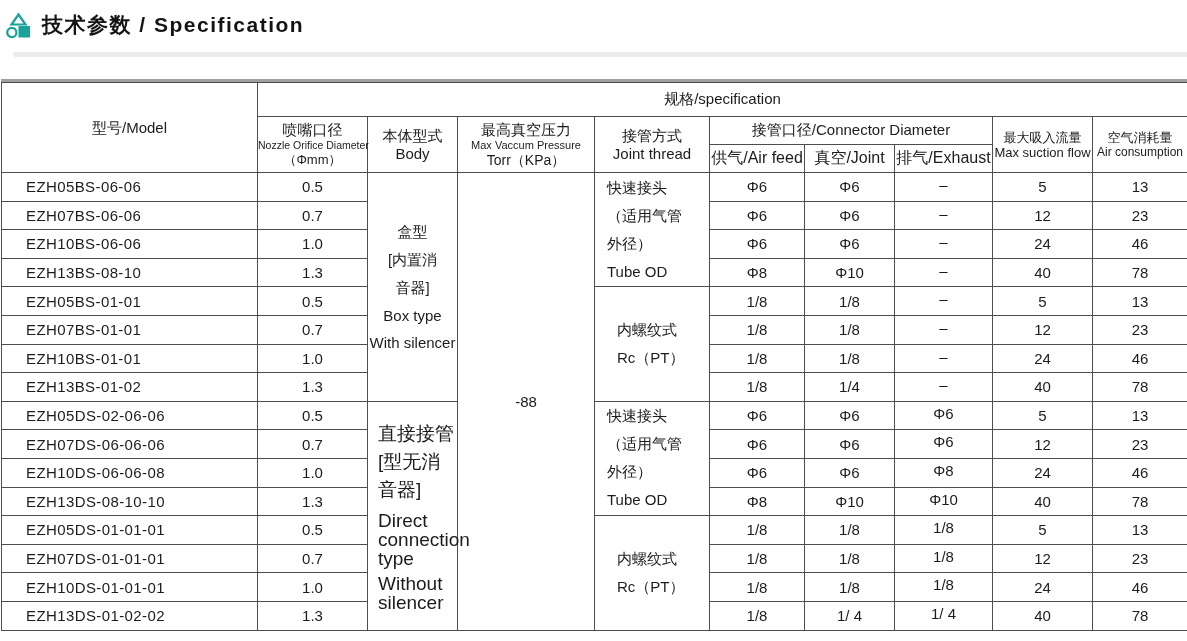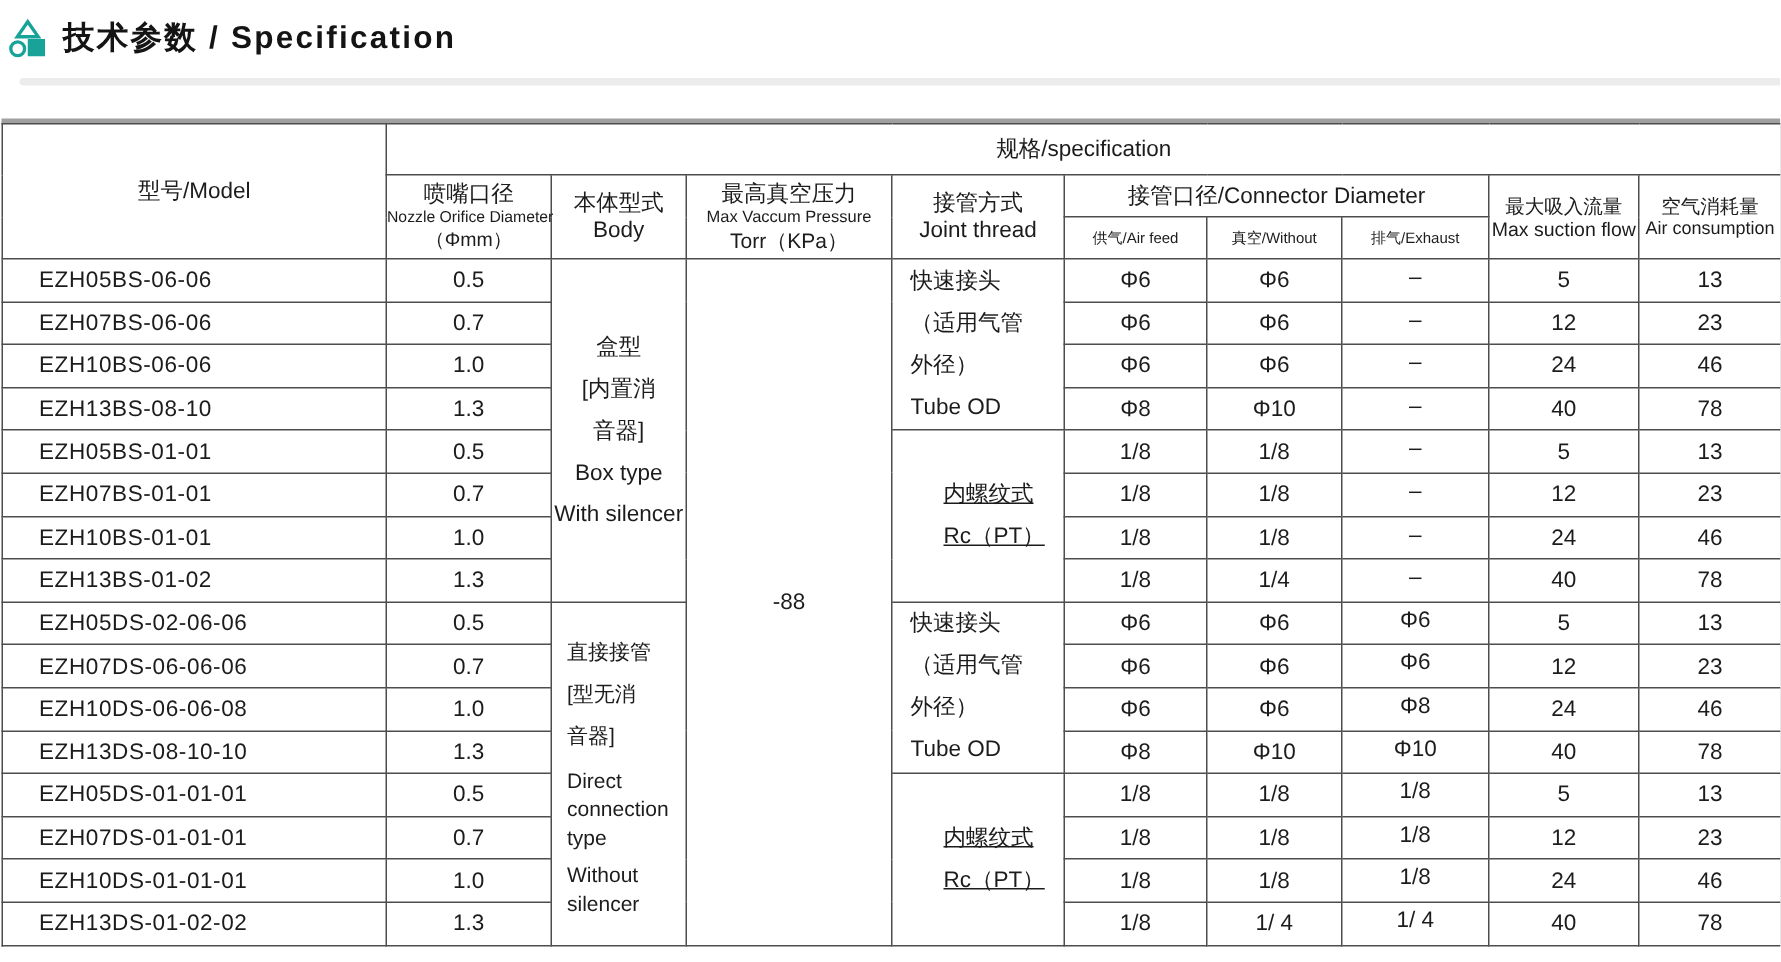--- a/index.html
+++ b/index.html
@@ -18,37 +18,37 @@
   table { position:absolute; left:1px; top:82px; width:1186px; border-collapse:collapse; table-layout:fixed; }
   th,td { border:1px solid #4d4d4d; text-align:center; vertical-align:middle; font-weight:normal; overflow:visible; }
   thead tr.hr1 { height:34px; }
   thead tr.hr2 { height:28px; }
   thead tr.hr3 { height:28px; }
   tbody tr { height:28.6px; }
   .h-zh { font-size:15px; line-height:18px; }
   .h-sm { font-size:10.5px; line-height:13px; white-space:nowrap;text-align:center; }
   .h-md { font-size:13px; line-height:16px; }
   .h-spec { font-size:15px; }
-  .h-sub { font-size:10px;margin-top:11px; }
+  .h-sub { font-size:16px;margin-top:11px; }
   td.td-model { text-align:left; padding-left:24px; font-size:15px; letter-spacing:0.4px; }
   td.td-num { font-size:15px; }
   td.td-exh { vertical-align:top; padding-top:3px; }
   td.td-press { font-size:15px; }
   td.td-body1 { font-size:15px; }
   td.td-body1 div { line-height:28px;text-align:center; }
   td.td-body1 .en { line-height:27px; }
-  td.td-body2 { font-size:14px; text-align:left; padding-left:10px; }
+  td.td-body2 { font-size:19px; text-align:left; padding-left:10px; }
   td.td-body2 .zh { line-height:28px; }
   td.td-body2 .en { line-height:19px; }
   td.td-body2 .gap { margin-top:7px; }
   td.td-body2 .gap2 { margin-top:6px; }
   td.td-joint { font-size:15px; text-align:left; }
   td.td-joint div { line-height:28px; }
   td.jq { padding-left:12px; }
-  td.jt { padding-left:34px;text-decoration:underline; }
+  td.jt { padding-left:22px; }
 </style>
 </head>
 <body>
 
 <div id="stage">
 
   <div id="titlebar">
     <svg width="27" height="27" viewBox="0 0 27 27">
       <path d="M12.5 2.5 L19.5 12.5 L5.5 12.5 Z" fill="none" stroke="#17a398" stroke-width="2.2"></path>
       <circle cx="5.8" cy="20.5" r="4.6" fill="none" stroke="#17a398" stroke-width="2.2"></circle>
@@ -102,21 +102,21 @@
           <div class="h-md">最大吸入流量</div>
           <div class="h-sm" style="font-size:13px">Max suction flow</div>
         </th>
         <th rowspan="2">
           <div class="h-md">空气消耗量</div>
           <div class="h-sm" style="font-size:12px">Air consumption</div>
         </th>
       </tr>
       <tr class="hr3">
         <th class="h-sub">供气/Air feed</th>
-        <th class="h-sub">真空/Without</th>
+        <th class="h-sub">真空/Joint</th>
         <th class="h-sub">排气/Exhaust</th>
       </tr>
     </thead>
     <tbody>
       <tr>
         <td class="td-model">EZH05BS-06-06</td>
         <td class="td-num">0.5</td>
         <td rowspan="8" class="td-body1">
           <div>盒型</div>
           <div>[内置消</div>

